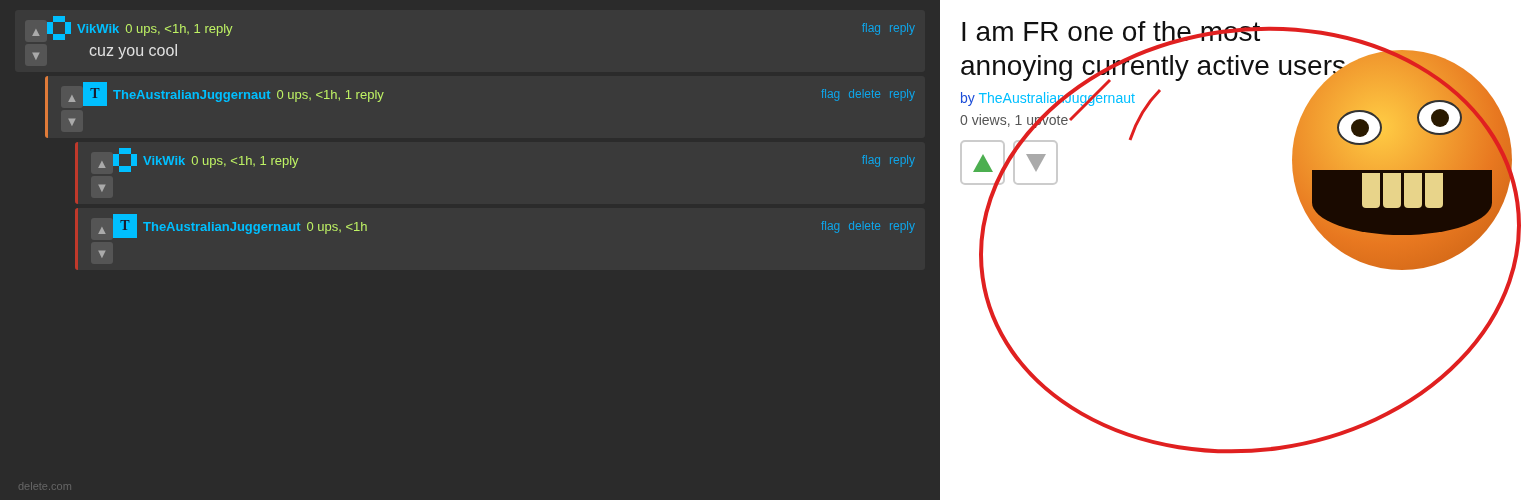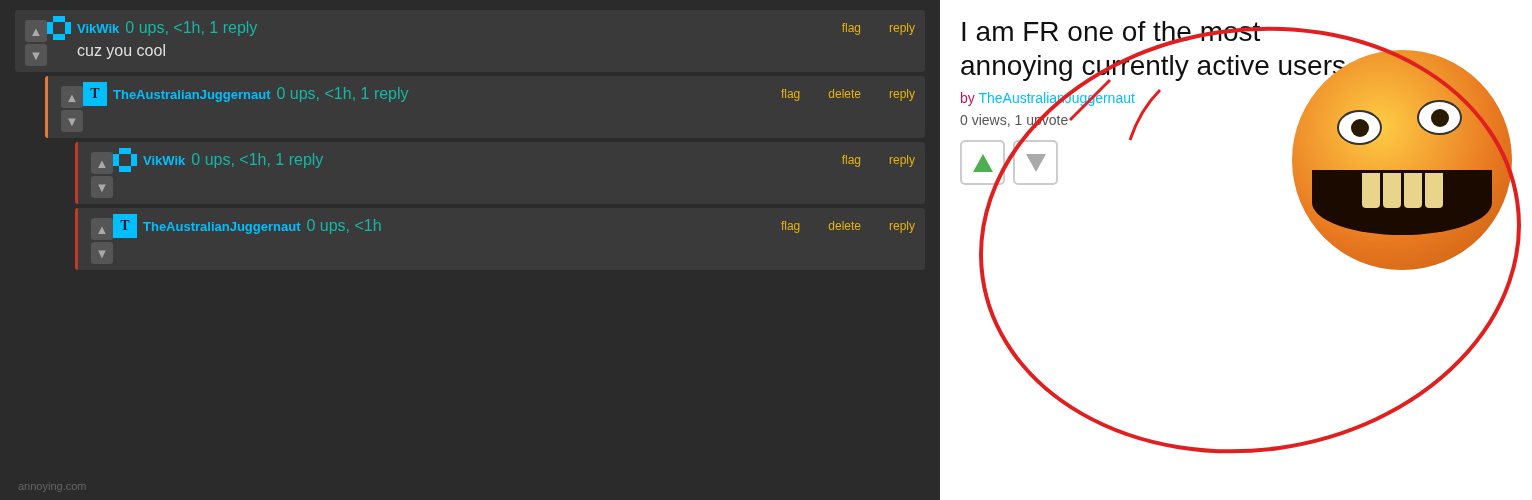--- a/index.html
+++ b/index.html
@@ -124,41 +124,40 @@
     }
 
     .username {
       color: #00bfff;
       font-size: 13px;
       font-weight: bold;
       cursor: pointer;
     }
 
     .comment-stats {
-      color: #14b8a6;
-      font-size: 16px;
+      color: #bef264;
+      font-size: 13px;
     }
 
     .comment-actions {
       display: flex;
       gap: 8px;
     }
 
     .action-link {
-      color: #eab308;
+      color: #0ea5e9;
       font-size: 12px;
       cursor: pointer;
       text-decoration: none;
-      margin-left: 20px;
     }
 
     .comment-text {
       color: #e0e0e0;
       font-size: 16px;
-      padding-left: 30px;
+      padding-left: 42px;
     }
 
     
     .right-panel {
       flex: 1;
       background: #fff;
       padding: 15px 20px;
       display: flex;
       flex-direction: column;
       position: relative;
@@ -174,21 +173,21 @@
       max-width: 420px;
     }
 
     .post-by {
       font-size: 14px;
       color: #555;
       margin-bottom: 6px;
     }
 
     .post-by span {
-      color: #be185d;
+      color: #1d4ed8;
       cursor: pointer;
     }
 
     .post-stats {
       font-size: 14px;
       color: #555;
       margin-bottom: 12px;
     }
 
     .vote-row {
@@ -472,21 +471,21 @@
             <div class="comment-actions">
               <a class="action-link">flag</a>
               <a class="action-link">delete</a>
               <a class="action-link">reply</a>
             </div>
           </div>
         </div>
       </div>
     </div>
 
-    <span class="imgflip-watermark">annoying.com</span>
+    <span class="imgflip-watermark">delete.com</span>
   </div>
 
   <div class="right-panel">
 
     <h1 class="post-title">I am FR one of the most annoying currently active users</h1>
 
     <div class="post-by">
       <span>by</span>
       <span style="color:#00bfff; cursor:pointer;">TheAustralianJuggernaut</span>
     </div>

